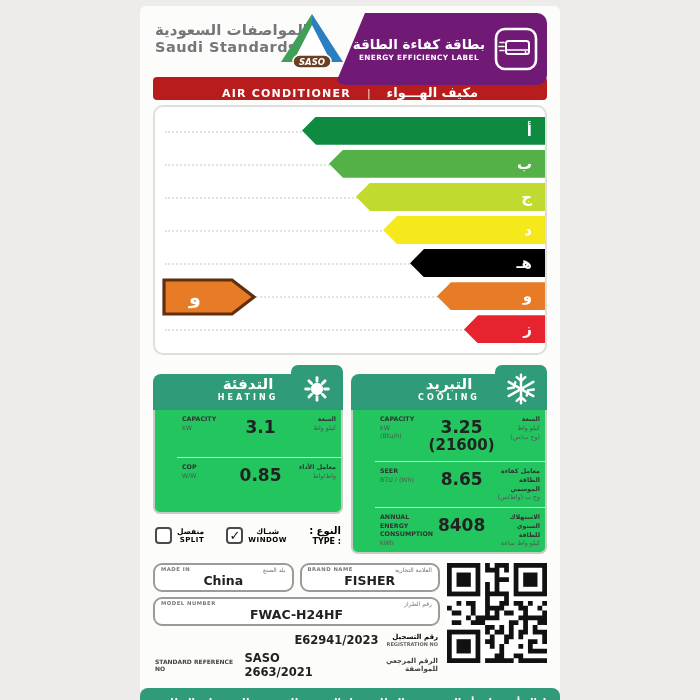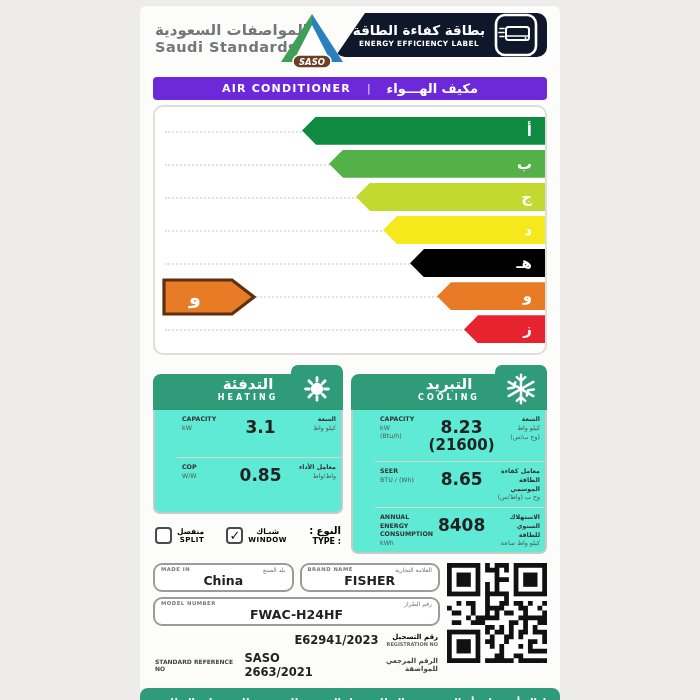--- a/index.html
+++ b/index.html
@@ -13,33 +13,33 @@
     position:absolute; left:140px; top:6px; width:420px; height:692px;
     background:#fcfcfb; padding:4px 13px 0; border-radius:6px;
   }
   
   .hdr { position:relative; height:62px; }
   .brand { position:absolute; left:2px; top:12px; color:#75767a; line-height:1.15; }
   .brand .ar { font-size:15px; font-weight:bold; direction:rtl; }
   .brand .en { font-size:14.5px; font-weight:600; letter-spacing:.5px; }
   .saso-logo { position:absolute; left:124px; top:2px; z-index:3; }
   .eff-box {
-    position:absolute; left:182px; top:3px; width:212px; height:44px;
-    background:#0f172a; border-radius:10px;
+    position:absolute; left:182px; top:3px; width:212px; height:72px;
+    background:#701a75; border-radius:10px;
     clip-path:polygon(30px 0,100% 0,100% 100%,0 100%);
     display:flex; align-items:center; justify-content:flex-end;
     gap:9px; padding-right:9px; color:#fff;
   }
   .eff-text { text-align:center; line-height:1.25; }
   .eff-text .ar { font-size:13.5px; font-weight:bold; direction:rtl; }
   .eff-text .en { font-size:7.3px; font-weight:bold; letter-spacing:.4px; }
   
   .prod-bar {
-    margin-top:5px; height:23px; background:#6d28d9; border-radius:4px;
-    display:flex; align-items:center; justify-content:center; gap:16px; color:#fff;
+    margin-top:5px; height:23px; background:#b91c1c; border-radius:4px;
+    display:flex; align-items:flex-end; justify-content:center; gap:16px; color:#fff;
   }
   .prod-bar .en { font-size:11px; font-weight:bold; letter-spacing:1.2px; }
   .prod-bar .dv { font-size:11px; opacity:.85; }
   .prod-bar .ar { font-size:13px; font-weight:bold; direction:rtl; }
   
   .scale-panel {
     margin-top:5px; height:250px; background:#fff;
     border:2px solid #dededa; border-radius:10px;
     padding:7px 0; display:flex; flex-direction:column; justify-content:space-between;
   }
@@ -59,21 +59,21 @@
   .panel { position:relative; }
   .panel-tab { position:absolute; right:0; top:-9px; width:52px; height:20px;
     background:#2f9b78; border-radius:7px 7px 0 0; }
   .panel-header {
     position:relative; background:#2f9b78; border-radius:8px 8px 0 0;
     height:36px; color:#fff; text-align:center; padding-top:2px; z-index:1;
   }
   .panel-header .t-ar { font-size:15px; font-weight:bold; direction:rtl; line-height:1.1; }
   .panel-header .t-en { font-size:8px; font-weight:bold; letter-spacing:3px; }
   .panel-icon { position:absolute; right:7px; top:-6px; }
-  .panel-body { background:#5eead4; border:2px solid #c9c9c5; border-top:none; border-radius:0 0 7px 7px;padding-left:22px; }
+  .panel-body { background:#22c55e; border:2px solid #c9c9c5; border-top:none; border-radius:0 0 7px 7px;padding-left:22px; }
   .stat-row { display:flex; align-items:flex-start; padding:5px 5px 3px; border-bottom:1.5px solid #d9d9d4; }
   .stat-row:last-child { border-bottom:none; }
   .stat-en { width:31%; font-size:6.3px; font-weight:bold; color:#333; line-height:1.35; }
   .stat-val { flex:1; text-align:center; font-size:17px; font-weight:bold; color:#222; line-height:1.1; padding-top:3px; }
   .stat-val .v2 { font-size:15px; }
   .stat-ar { width:29%; font-size:6.3px; font-weight:bold; color:#333; text-align:right; direction:rtl; line-height:1.4; }
   .stat-ar .u, .stat-en .u { font-weight:normal; color:#555; }
   .h-row1 { min-height:48px; } .h-row2 { min-height:54px; }
   .c-row1 { min-height:52px; } .c-row2 { min-height:46px; } .c-row3 { min-height:44px; }
   
@@ -293,21 +293,21 @@
           </svg>
         </div>
         <div class="panel-body">
           <div class="stat-row c-row1">
             <div class="stat-en">
               <div>CAPACITY</div>
                 <div class="u">kW</div>
                 <div class="u">(Btu/h)</div>
             </div>
             <div class="stat-val">
-              <div>8.23</div>
+              <div>3.25</div>
                 <div class="v2">(21600)</div>
             </div>
             <div class="stat-ar">
               <div>السعة</div>
                 <div class="u">كيلو واط</div>
                 <div class="u">(وح ب/س)</div>
             </div>
           </div>
           <div class="stat-row c-row2">
             <div class="stat-en">

